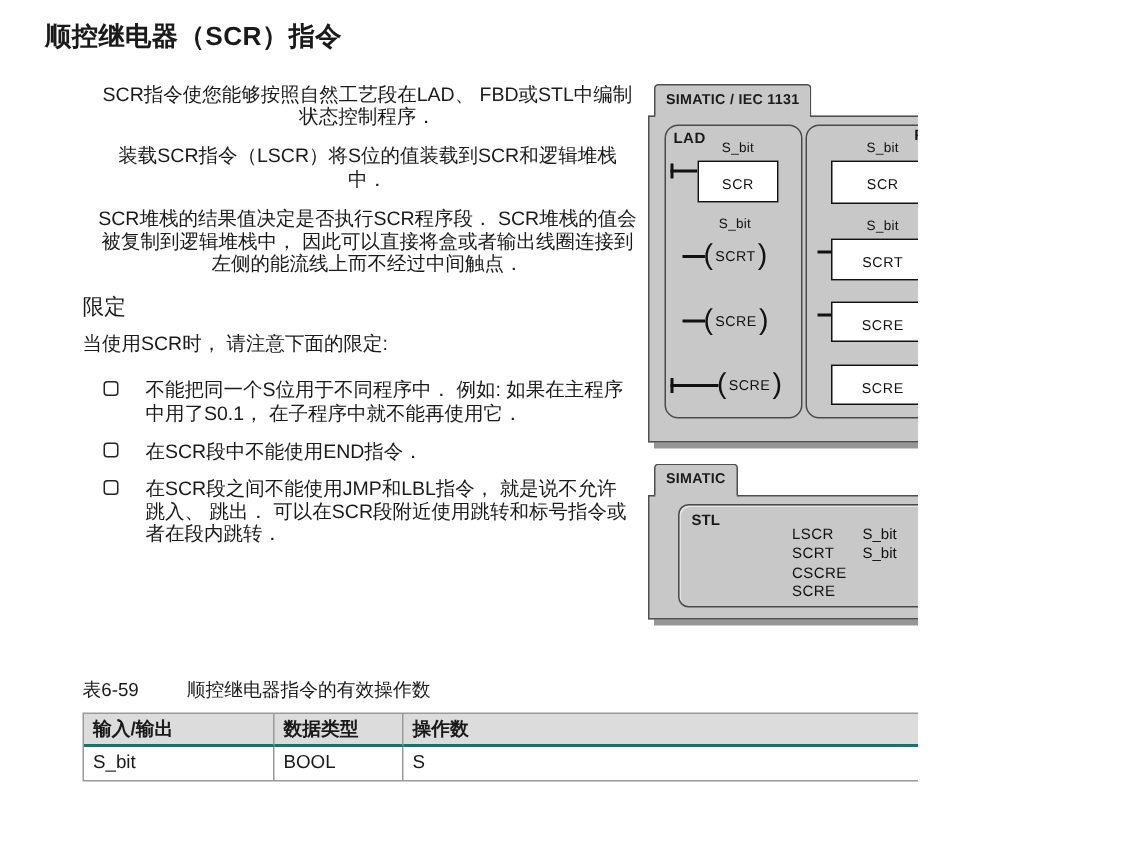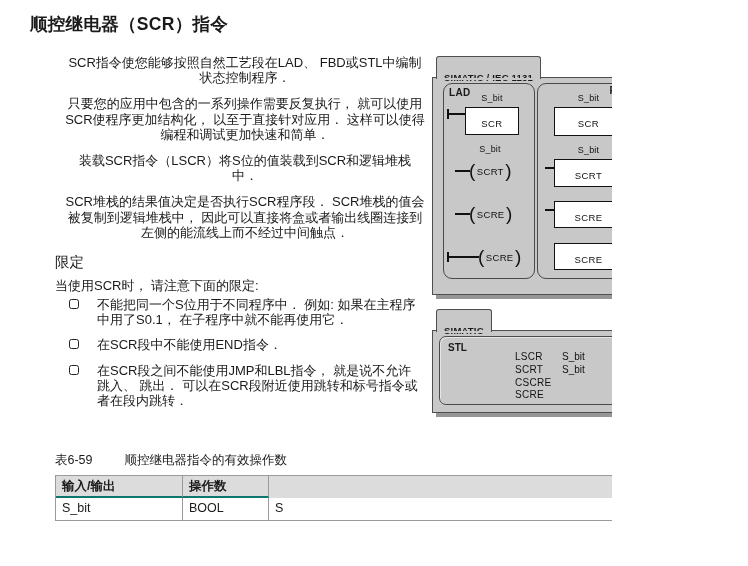--- a/index.html
+++ b/index.html
@@ -21,37 +21,37 @@
   .text-col { position: absolute; left: 55px; top: 55px; width: 380px; }
   .para {
     font-size: 13px; line-height: 15.2px; white-space: pre;
     margin-bottom: 11px;
     text-align: center;
   }
   .sec-heading {
     font-size: 14.5px; line-height: 17px;
     margin-top: 14px; margin-bottom: 7px; font-weight: 400;
   }
-  .intro { font-size: 13px; line-height: 15px; white-space: pre; margin-bottom: 4px; }
+  .intro { font-size: 13px; line-height: 15px; white-space: pre; margin-bottom: 16px; }
   .bullet { display: flex; align-items: flex-start; margin-bottom: 10px; }
   .bullet + .bullet { margin-bottom: 10px; }
   .bullet-box {
     flex: 0 0 auto; width: 10px; height: 10px;
     border: 1.4px solid #222; border-radius: 2.5px;
     margin: 2px 0 0 14px;
   }
   .bullet-text {
     margin-left: 18px; font-size: 13px; line-height: 15.2px; white-space: pre;
   }
 
   
   .tab {
     position: absolute; height: 22px; line-height: 20px;
     background: #c8c8c8; border: 1px solid #4f4f4f; border-bottom: 0;
-    border-radius: 3px 3px 0 0; padding: 11px 7px;
+    border-radius: 3px 3px 0 0; padding: 0 7px;
     font-size: 9.5px; font-weight: 700; letter-spacing: 0.2px; z-index: 3; text-align: center;
   }
   .tab::after {
     content: ""; position: absolute; left: 0; right: 0; bottom: -1px; height: 2px;
     background: #c8c8c8;
   }
   .panel {
     position: absolute; background: #c8c8c8;
     border: 1px solid #4f4f4f;
     box-shadow: 4px 4px 0 #969696;
@@ -112,21 +112,21 @@
   .fbd-box-1  { left: 16px; top: 23px;  width: 69px; height: 29px; }
   .fbd-sbit-2 { top: 61px; left: 16px; width: 69px; }
   .fbd-box-2  { left: 16px; top: 75px;  width: 69px; height: 28px; }
   .fbd-line-2 { left: 7px;  top: 83px;  width: 9px; }
   .fbd-box-3  { left: 16px; top: 117px; width: 69px; height: 27px; }
   .fbd-line-3 { left: 7px;  top: 125px; width: 9px; }
   .fbd-box-4  { left: 16px; top: 159px; width: 69px; height: 27px; }
 
   
   .stl-inner {
-    position: absolute; left: 6px; top: 5px; width: 197px; height: 69px;
+    position: absolute; left: 19px; top: 5px; width: 197px; height: 69px;
     border: 1.3px solid #4a4a4a; border-radius: 7px;
     box-shadow: inset 1px 1px 0 rgba(255,255,255,0.55);
   }
   .lbl-stl { position: absolute; left: 8px; top: 5px; font-size: 10px; font-weight: 700; }
   .stl-code { position: absolute; left: 75px; top: 14px; font-size: 10px; line-height: 12.8px; color: #111; }
   .stl-line { white-space: pre; }
   .stl-op { display: inline-block; width: 47px; letter-spacing: 0.3px; }
 
   
   .tbl-caption { position: absolute; left: 55px; top: 452px; font-size: 12.5px; }
@@ -149,23 +149,20 @@
 </head>
 <body>
 
 <div class="page">
 
   <h1 class="title">顺控继电器（SCR）指令</h1>
 
   <div class="text-col">
     <p class="para">SCR指令使您能够按照自然工艺段在LAD、 FBD或STL中编制
 状态控制程序．</p>
-    <p class="para">只要您的应用中包含的一系列操作需要反复执行， 就可以使用
-SCR使程序更加结构化， 以至于直接针对应用． 这样可以使得
-编程和调试更加快速和简单．</p>
     <p class="para">装载SCR指令（LSCR）将S位的值装载到SCR和逻辑堆栈
 中．</p>
     <p class="para">SCR堆栈的结果值决定是否执行SCR程序段． SCR堆栈的值会
 被复制到逻辑堆栈中， 因此可以直接将盒或者输出线圈连接到
 左侧的能流线上而不经过中间触点．</p>
 
     <h2 class="sec-heading">限定</h2>
     <p class="intro">当使用SCR时， 请注意下面的限定:</p>
 
     <div class="bullet">
@@ -241,20 +238,21 @@
       </div>
     </div>
   </div>
 
   <div class="tbl-caption">
     <span class="cap-label">表6-59</span><span class="cap-text">顺控继电器指令的有效操作数</span>
   </div>
   <div class="tbl">
     <div class="tbl-row tbl-head">
       <div class="cell">输入/输出</div>
+      <div class="cell">数据类型</div>
       <div class="cell">操作数</div>
     </div>
     <div class="tbl-row">
       <div class="cell">S_bit</div>
       <div class="cell">BOOL</div>
       <div class="cell">S</div>
     </div>
   </div>
 
 </div>

